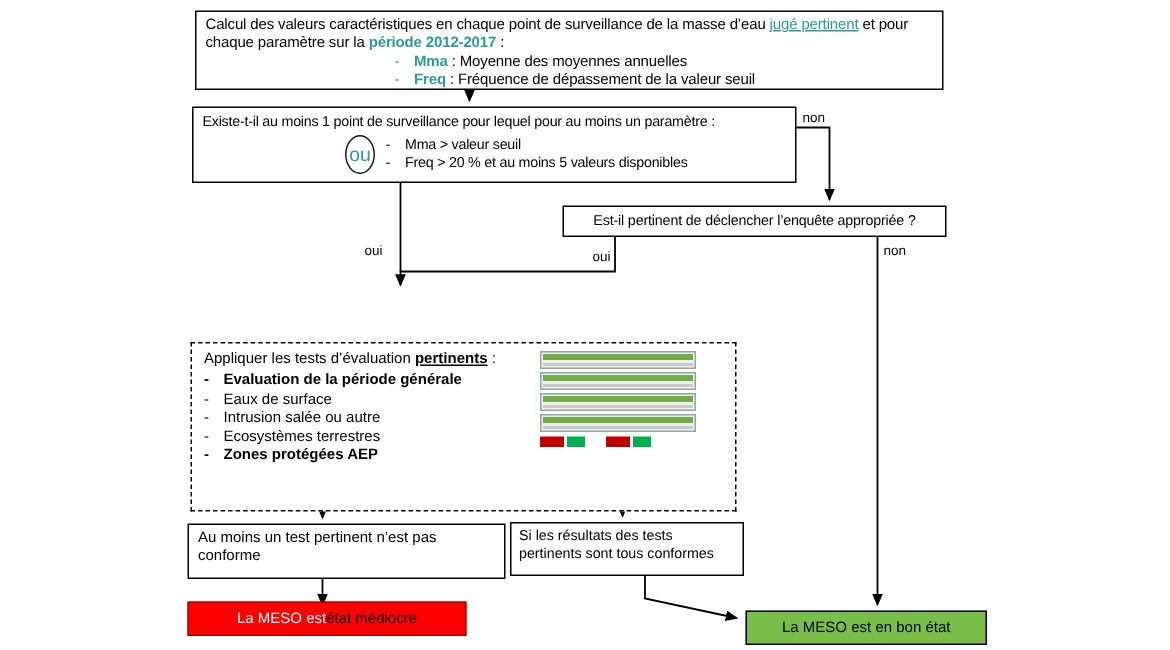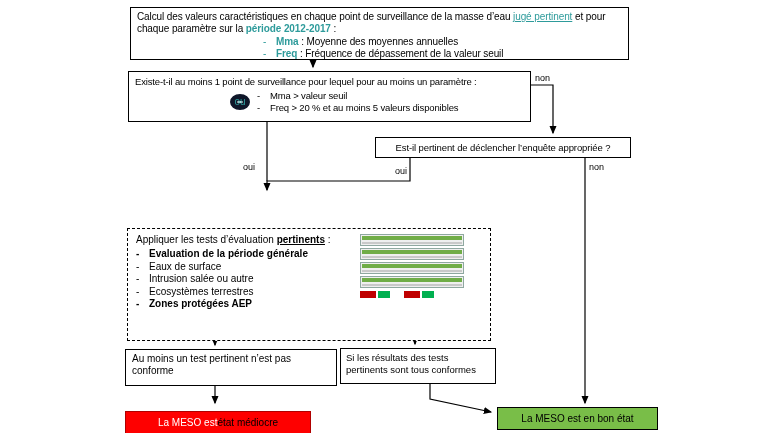--- a/index.html
+++ b/index.html
@@ -13,22 +13,22 @@
   .link { color:#2e9b9b; text-decoration:underline; cursor:pointer; }
   .underline { text-decoration:underline; }
   .dash { display:inline-block; width:13px; }
 
   #top-box { left:130px; top:7px; width:499px; height:53px; padding:3px 6px; letter-spacing:-0.1px; }
   .tb-bullets { margin-left:126px; margin-top:1px; }
   .bullet-line { line-height:12px; }
 
   #q1-box { left:128px; top:71px; width:403px; height:51px; padding:4px 6px; font-size:9.5px; letter-spacing:-0.15px; }
   .q1-row { display:flex; align-items:center; margin-left:95px; margin-top:2px; gap:7px; }
-  .ou-circle { width:20px; height:16px; flex:none; border:7px solid #0f172a; border-radius:50%; color:#2e9b9b;
-               font-size:10px; display:flex; align-items:center; justify-content:center; }
+  .ou-circle { width:20px; height:26px; flex:none; border:1px solid #0f172a; border-radius:50%; color:#2e9b9b;
+               font-size:13px; display:flex; align-items:center; justify-content:center; }
   .conds div { line-height:12px; }
 
   #q2-box { left:375px; top:137px; width:256px; height:21px; font-size:9.5px; letter-spacing:-0.1px;
             display:flex; align-items:center; justify-content:center; }
 
   #tests-box { left:127px; top:228px; width:364px; height:113px; border:1.5px dashed #000; padding:5px 8px; }
   .tests-title { margin-bottom:2px; }
   .tests-item { line-height:12.5px; }
 
   .thumb { position:absolute; left:232px; top:5px; width:104px; }
@@ -36,21 +36,21 @@
   .thumb-green { height:4px; background:#70ad47; }
   .thumb-line { height:2px; background:#c9c9c9; margin-top:2px; }
   .thumb-cells { display:flex; gap:2px; margin-top:3px; height:7px; }
   .cell { height:7px; } .cell.r { width:16px; background:#c00000; } .cell.g { width:12px; background:#00b050; }
   .cell.sp { width:10px; background:transparent; }
 
   #fail-box { left:125px; top:349px; width:212px; height:37px; padding:3px 6px; }
   #pass-box { left:340px; top:348px; width:156px; height:36px; padding:3px 5px; font-size:9.5px; }
 
   .status { display:flex; align-items:center; justify-content:center; font-size:10px; }
-  #red-box { left:125px; top:411px; width:186px; height:23px; background:#fe0000; border:1px solid #b00000; }
+  #red-box { left:125px; top:401px; width:186px; height:23px; background:#fe0000; border:1px solid #b00000; }
   #red-box .light { color:#fff; } #red-box .dark { color:#000; }
   #green-box { left:497px; top:407px; width:161px; height:23px; background:#79be48; border:1px solid #000; color:#000; }
 
   .edge-label { position:absolute; font-size:9px; line-height:10px; }
   #lbl-non1 { left:535px; top:73px; }
   #lbl-oui1 { left:243px; top:162px; }
   #lbl-oui2 { left:395px; top:166px; }
   #lbl-non2 { left:589px; top:162px; }
 </style>
 </head>

